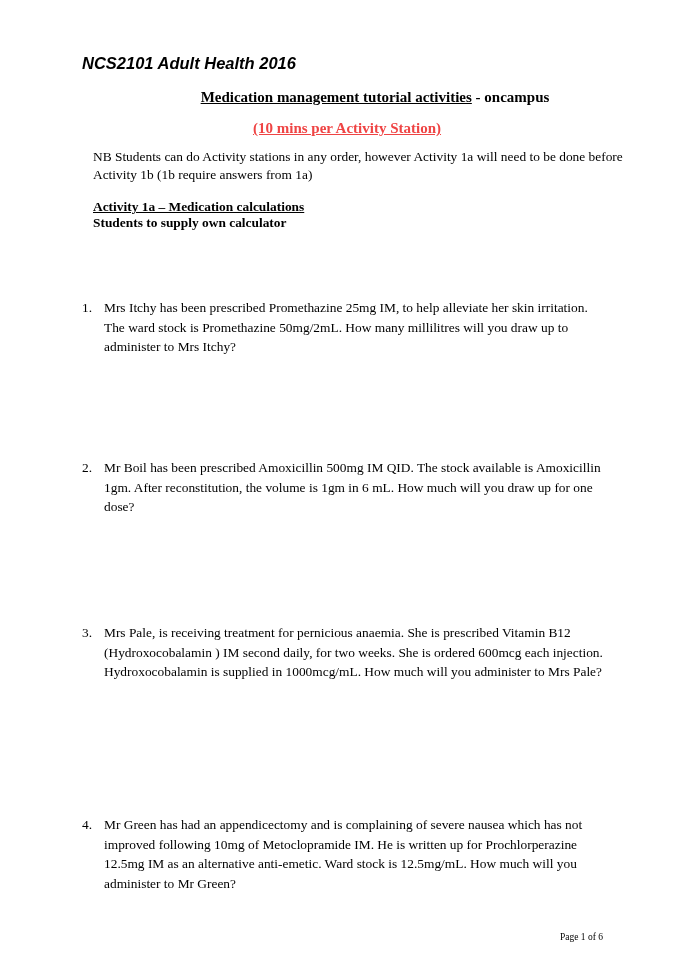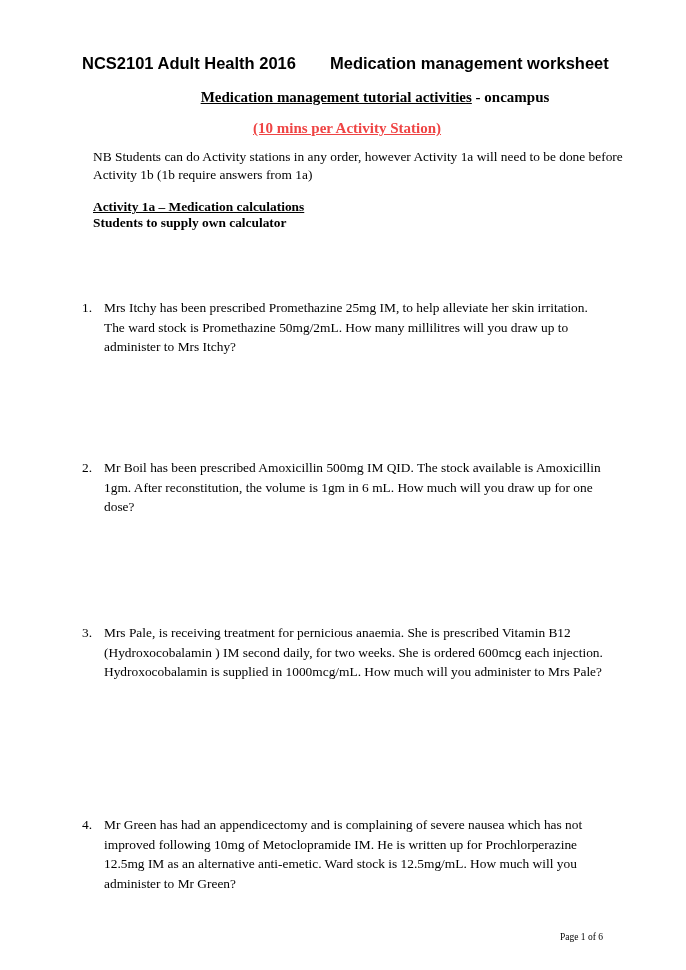--- a/index.html
+++ b/index.html
@@ -15,22 +15,21 @@
   .h-act { font-weight: bold; text-decoration: underline; }
   .q { left: 104px; width: 505px; font-size: 13.4px; line-height: 19.5px; }
   .qnum { position: absolute; left: -22px; top: 0; }
   .footer { left: 560px; top: 932px; font-size: 9.5px; }
 </style>
 </head>
 <body>
 
 <div class="page">
 
-  <div class="abs hdr" style="left:82px; top:54px;">NCS2101 Adult Health 2016</div>
-  <div class="abs hdr" style="left:330px; top:54px;">Medication management worksheet</div>
+  <div class="abs hdr" style="left:82px; top:54px;font-style:italic;">NCS2101 Adult Health 2016</div>
 
   <div class="abs sub" style="top:89px;padding-left:32px;"><u>Medication management tutorial activities</u><span> - oncampus</span></div>
 
   <div class="abs red" style="top:120px;">(10 mins per Activity Station)</div>
 
   <div class="abs para" style="top:148px;">NB Students can do Activity stations in any order, however Activity 1a will need to be done before Activity 1b (1b require answers from 1a)</div>
 
   <div class="abs para h-act" style="top:198px; width:auto;">Activity 1a – Medication calculations</div>
   <div class="abs para" style="top:214px;font-weight:bold;">Students to supply own calculator</div>
 

